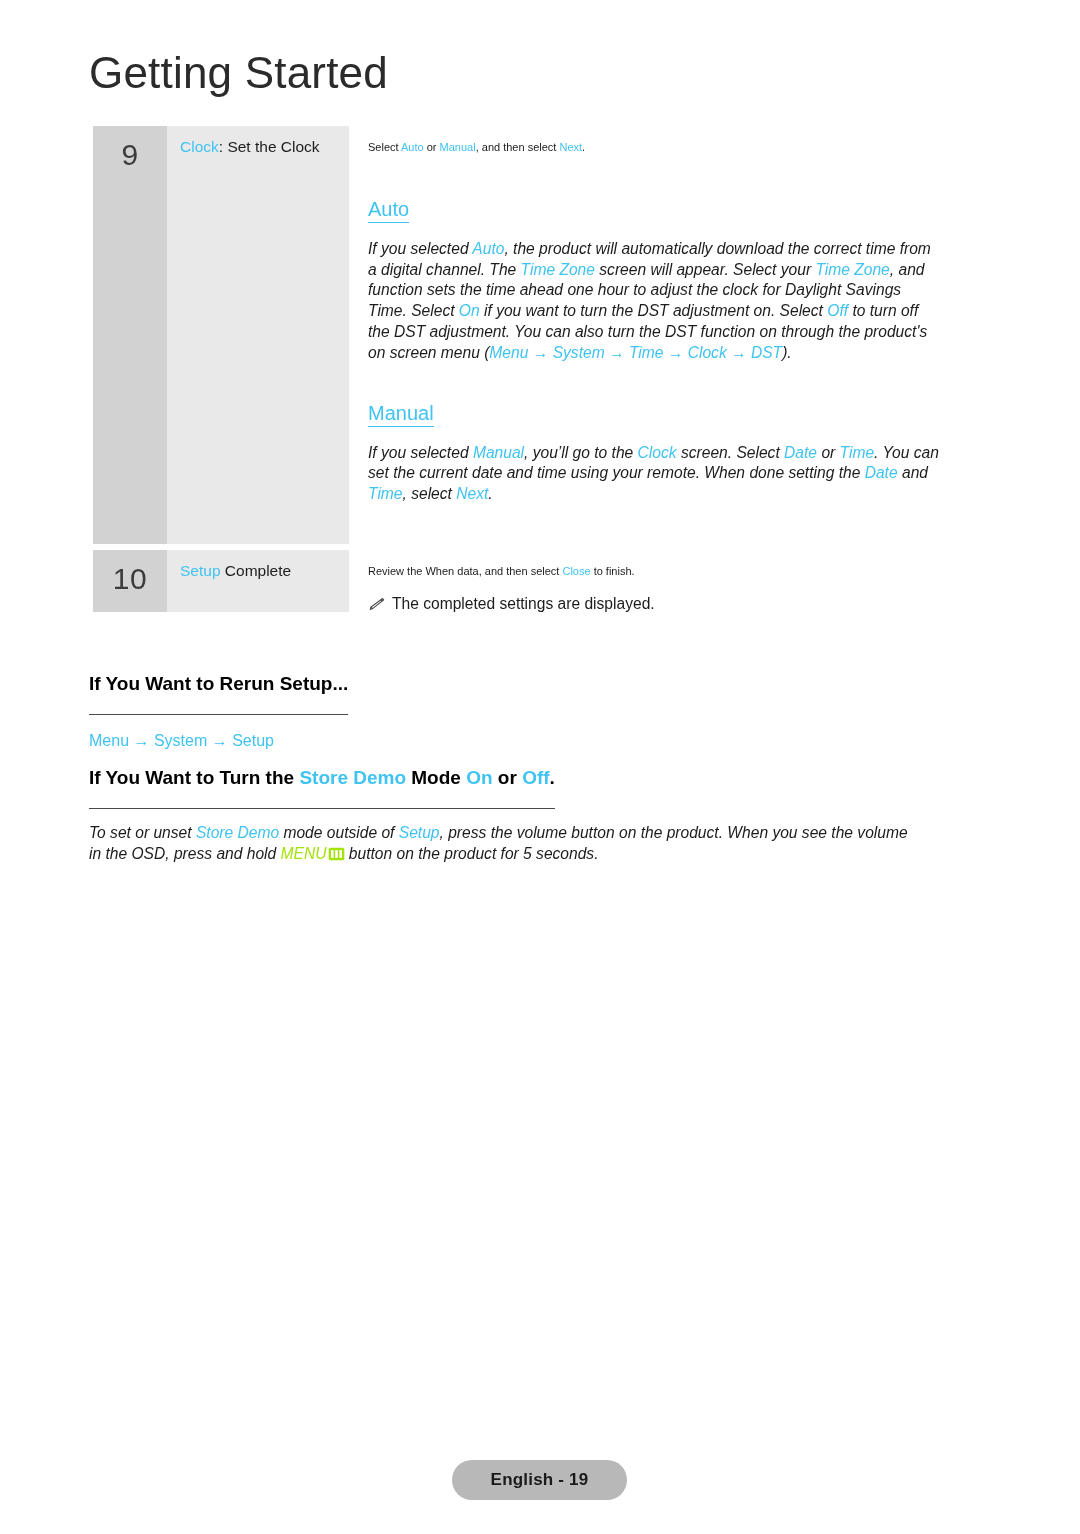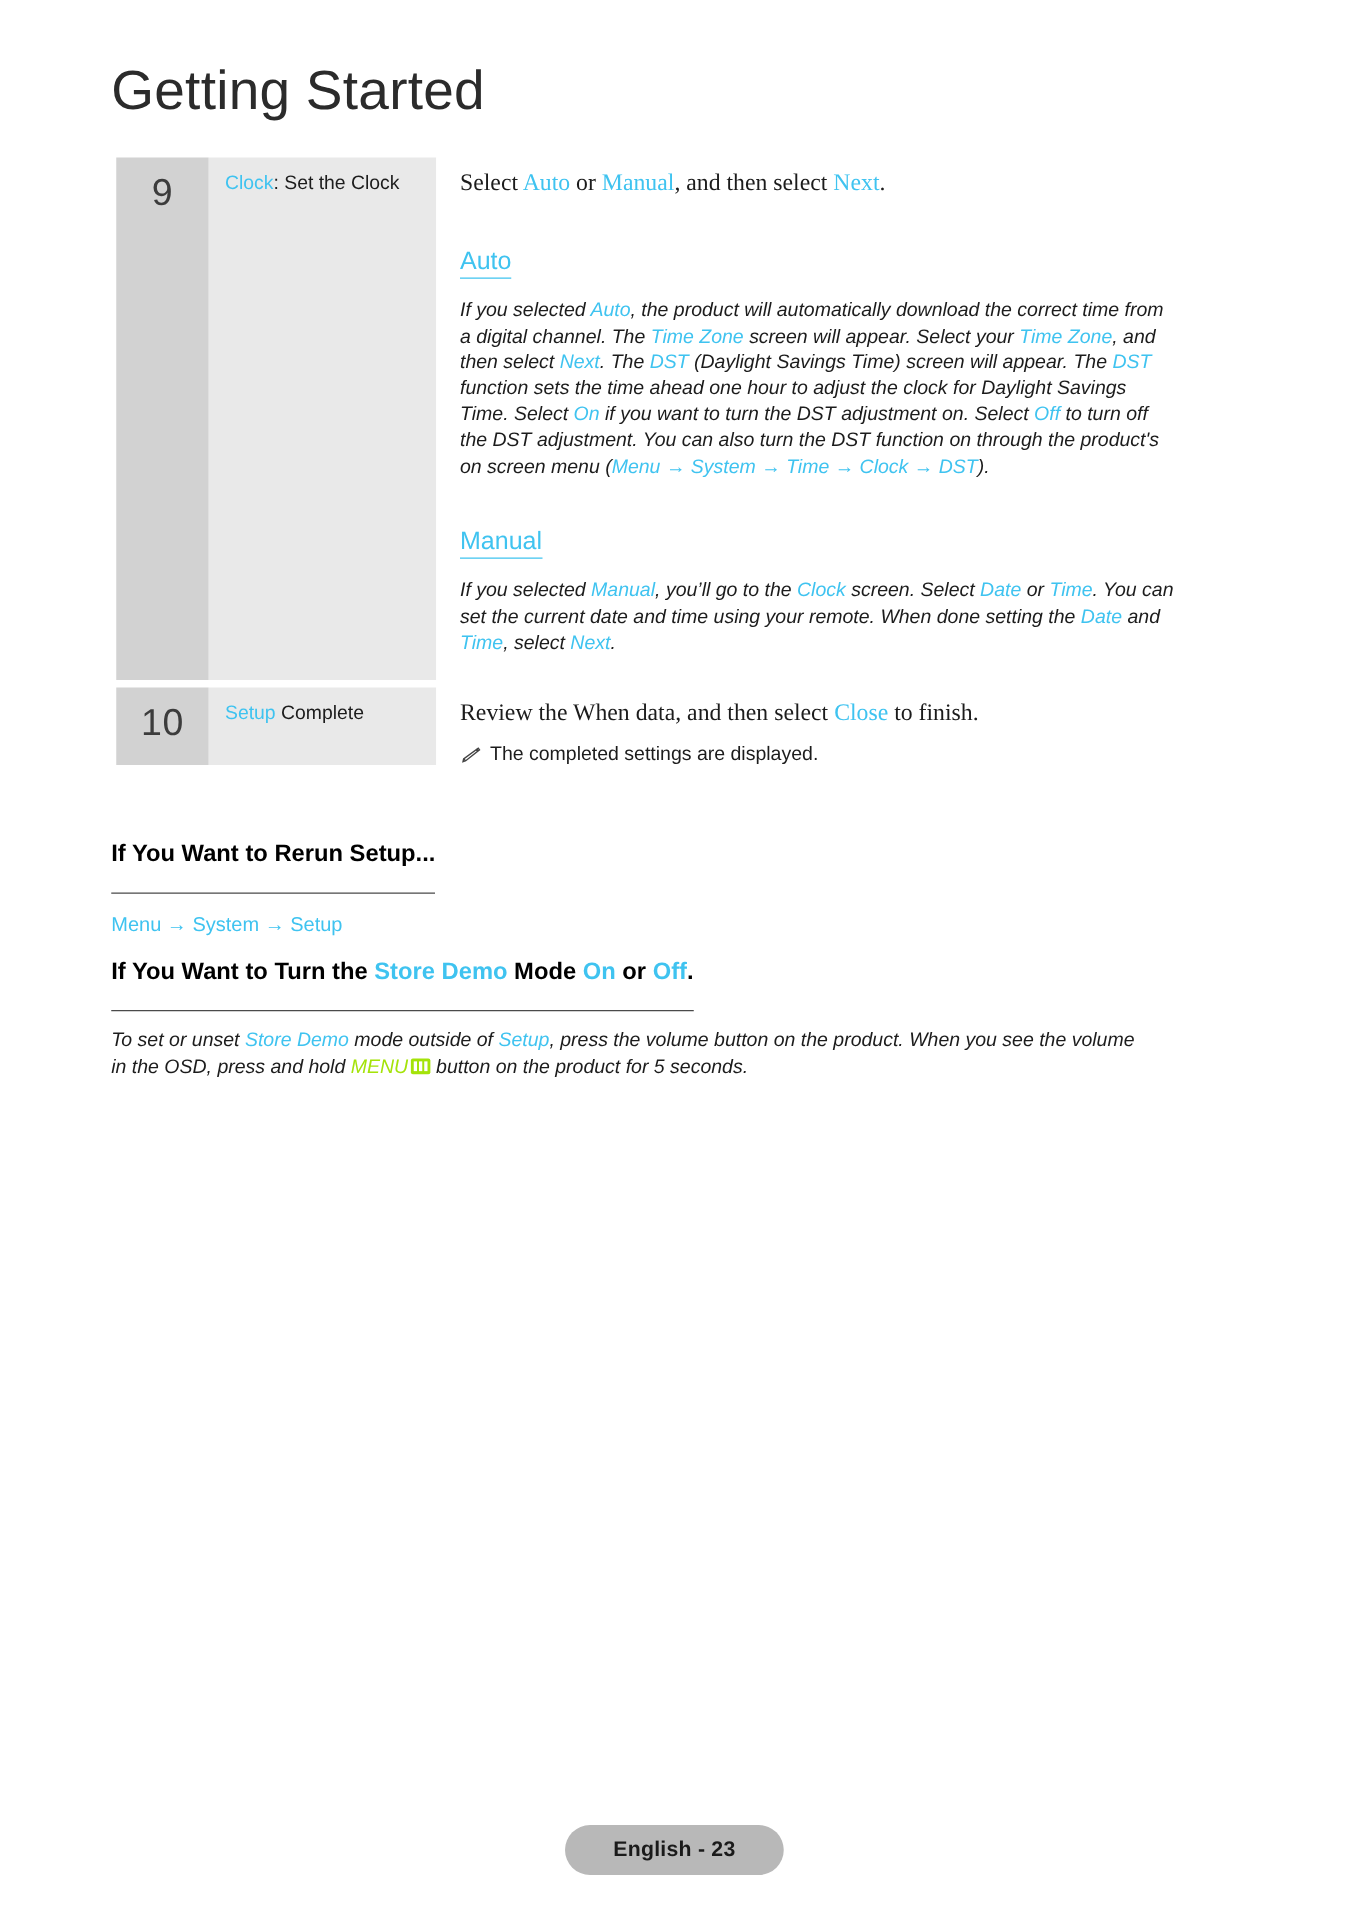--- a/index.html
+++ b/index.html
@@ -84,24 +84,23 @@
   
   .cy { color: #3fc3f0; margin-top: 39px; }
   .body-line {
     font-size: 15.6px;
     line-height: 20.8px;
     color: #1c1c1c;
     font-style: italic;
   }
   p.para {
     margin: 0;
-    font-size: 19px;
+    font-size: 11px;
     line-height: 20.8px;
     color: #1c1c1c;
-    font-family: Liberation Serif, serif;
   }
 
   .sub-head {
     color: #3fc3f0;
     font-size: 20px;
     font-weight: 400;
     display: inline-block;
     border-bottom: 1.6px solid #3fc3f0;
     padding-bottom: 2px;
     line-height: 22px;
@@ -193,21 +192,20 @@
         <p class="para">
           <span>Select </span><span class="cy">Auto</span><span> or </span><span class="cy">Manual</span><span>, and then select </span><span class="cy">Next</span><span>.</span>
         </p>
 
         <div style="height:40px"></div>
         <div><span class="sub-head">Auto</span></div>
         <div style="height:16px"></div>
         <div>
             <div class="body-line"><span>If you selected </span><span class="cy">Auto</span><span>, the product will automatically download the correct time from</span></div>
             <div class="body-line"><span>a digital channel. The </span><span class="cy">Time Zone</span><span> screen will appear. Select your </span><span class="cy">Time Zone</span><span>, and</span></div>
-            <div class="body-line"><span>then select </span><span class="cy">Next</span><span>. The </span><span class="cy">DST</span><span> (Daylight Savings Time) screen will appear. The </span><span class="cy">DST</span></div>
             <div class="body-line"><span>function sets the time ahead one hour to adjust the clock for Daylight Savings</span></div>
             <div class="body-line"><span>Time. Select </span><span class="cy">On</span><span> if you want to turn the DST adjustment on. Select </span><span class="cy">Off</span><span> to turn off</span></div>
             <div class="body-line"><span>the DST adjustment. You can also turn the DST function on through the product's</span></div>
             <div class="body-line"><span>on screen menu (</span><span class="cy">Menu</span><span class="cy"> → </span><span class="cy">System</span><span class="cy"> → </span><span class="cy">Time</span><span class="cy"> → </span><span class="cy">Clock</span><span class="cy"> → </span><span class="cy">DST</span><span>).</span></div>
           </div>
 
         <div style="height:38px"></div>
         <div><span class="sub-head">Manual</span></div>
         <div style="height:16px"></div>
         <div>
@@ -258,15 +256,15 @@
         <div class="body-line"><span>To set or unset </span><span class="cy">Store Demo</span><span> mode outside of </span><span class="cy">Setup</span><span>, press the volume button on the product. When you see the volume</span></div>
         <div class="body-line"><span>in the OSD, press and hold </span><span class="menu-key">MENU</span><svg width="17" height="14" viewBox="0 0 17 14" class="menu-glyph">
             <rect x="0.7" y="0.7" width="15.6" height="12.6" rx="1.6" fill="#a4e309"></rect>
             <rect x="3.0" y="3.1" width="2.6" height="7.8" fill="#ffffff"></rect>
             <rect x="7.2" y="3.1" width="2.6" height="7.8" fill="#ffffff"></rect>
             <rect x="11.4" y="3.1" width="2.6" height="7.8" fill="#ffffff"></rect>
           </svg><span> button on the product for 5 seconds.</span></div>
       </div>
   </div>
 
-  <div class="footer">English - 23</div>
+  <div class="footer">English - 19</div>
 
 </div>
 
 </body></html>

